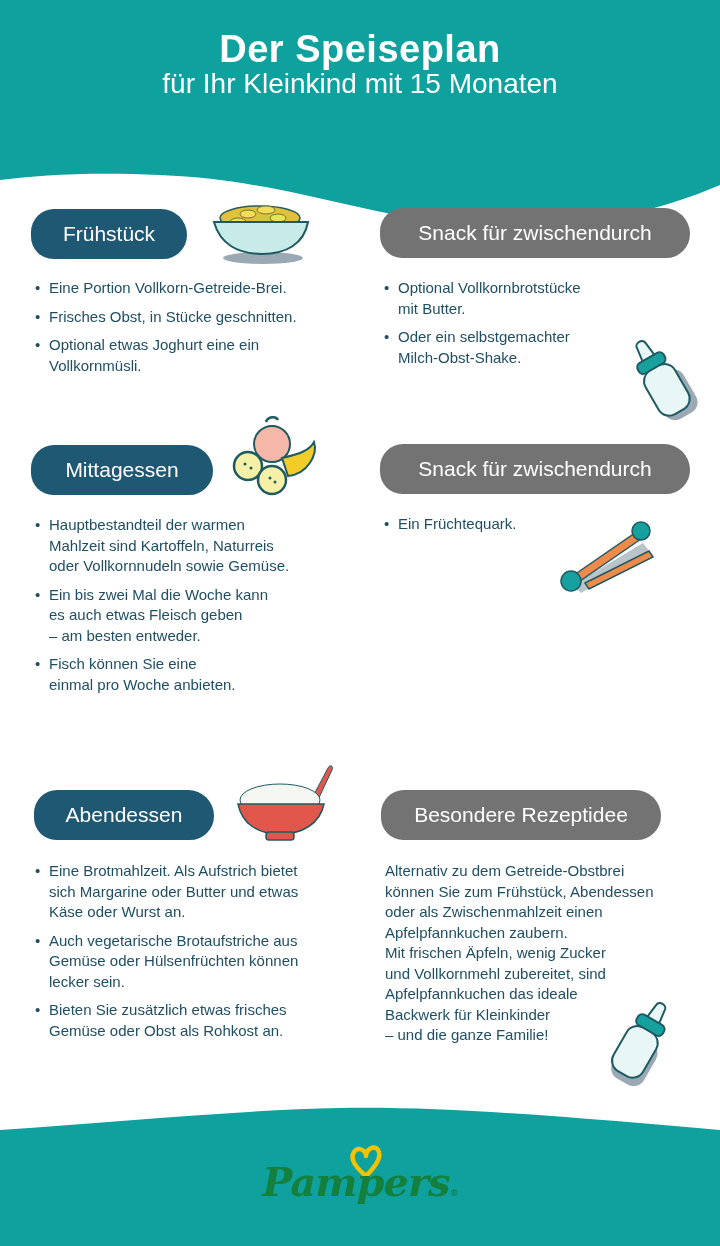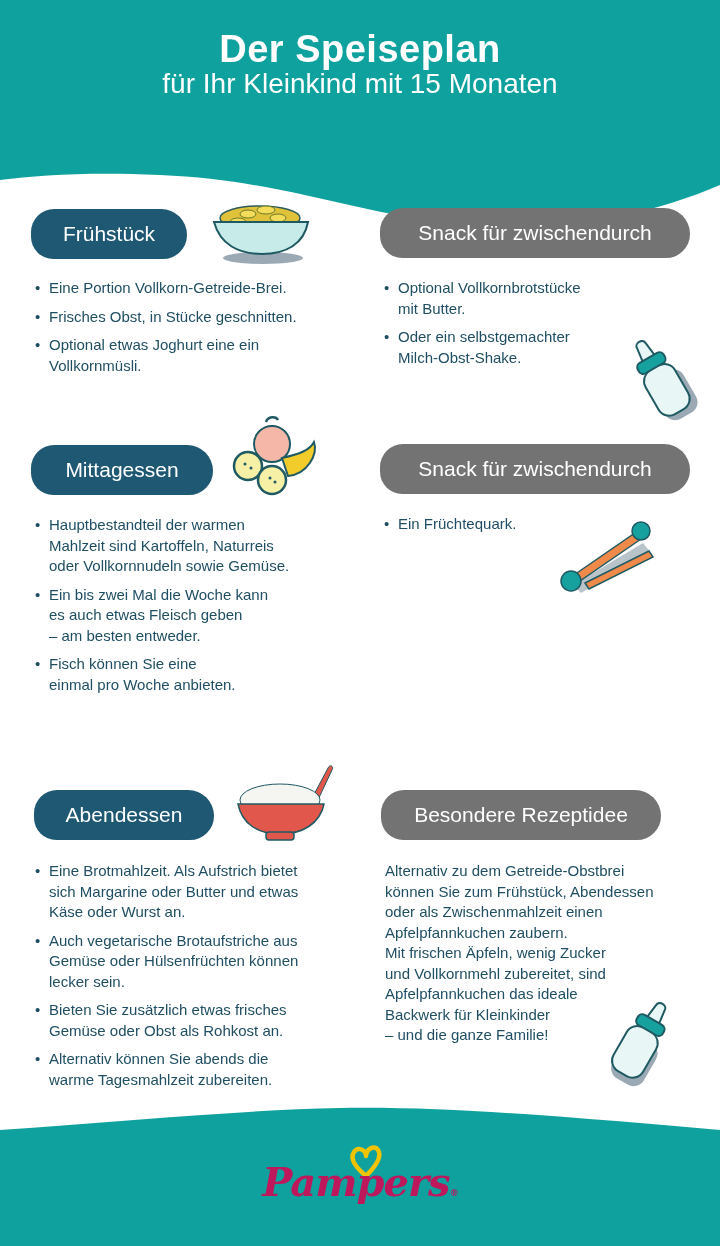--- a/index.html
+++ b/index.html
@@ -29,21 +29,21 @@
     .bullets { position: absolute; list-style: none; font-size: 15px; line-height: 20.5px; color: #1f4e63; font-family: "Liberation Sans", sans-serif; }
     .bullets li { position: relative; padding-left: 15px; margin-bottom: 8px; white-space: pre-line; }
     .bullets li::before { content: "•"; position: absolute; left: 1px; top: 0; color: #1f4e63; }
 
     .para { position: absolute; font-size: 15px; line-height: 20.5px; color: #1f4e63; white-space: pre-line; font-family: "Liberation Sans", sans-serif; }
 
     .illus { position: absolute; }
 
     .logo-text {
       position: absolute; top: 1158px; left: 0; width: 720px; text-align: center;
-      color: #be185d; font-family: "DejaVu Serif", serif; font-weight: bold; font-size: 40px; font-style: italic; letter-spacing: -1px;
+      color: #15803d; font-family: "DejaVu Serif", serif; font-weight: bold; font-size: 40px; font-style: italic; letter-spacing: -1px;
     }
     .logo-heart { position: absolute; left: 346px; top: 1142px; }
   </style>
 </head>
 <body>
 
 <svg class="header-wave" viewBox="0 0 720 240" preserveAspectRatio="none">
   <path d="M0 0 H720 V185 C650 215 560 235 460 225 C350 212 280 180 160 175 C90 172 40 175 0 180 Z" fill="#0fa19e"></path>
 </svg>
 <div class="header-title">Der Speiseplan</div>
@@ -126,22 +126,20 @@
 </svg>
 <ul class="bullets" style="left:34px; top:861px; width:325px;">
   <li>Eine Brotmahlzeit. Als Aufstrich bietet
 sich Margarine oder Butter und etwas
 Käse oder Wurst an.</li>
   <li>Auch vegetarische Brotaufstriche aus
 Gemüse oder Hülsenfrüchten können
 lecker sein.</li>
   <li>Bieten Sie zusätzlich etwas frisches
 Gemüse oder Obst als Rohkost an.</li>
-  <li>Alternativ können Sie abends die
-warme Tagesmahlzeit zubereiten.</li>
 </ul>
 
 <div class="pill teal" style="left:381px; top:790px; width:280px;">Besondere Rezeptidee</div>
 <div class="para" style="left:385px; top:861px; width:320px;">Alternativ zu dem Getreide-Obstbrei
 können Sie zum Frühstück, Abendessen
 oder als Zwischenmahlzeit einen
 Apfelpfannkuchen zaubern.
 Mit frischen Äpfeln, wenig Zucker
 und Vollkornmehl zubereitet, sind
 Apfelpfannkuchen das ideale

